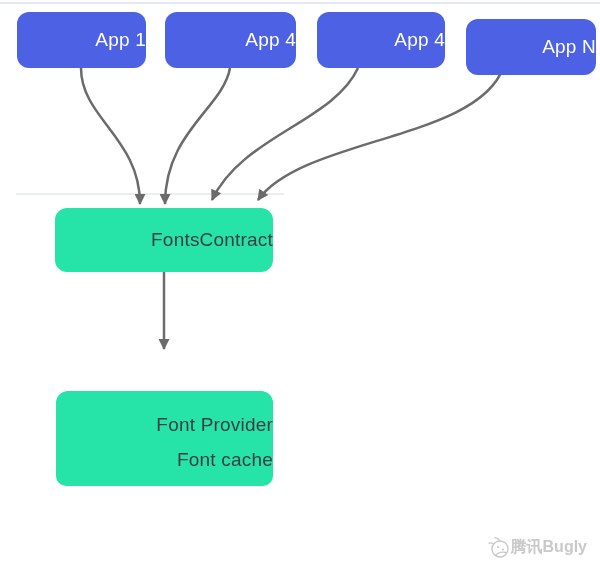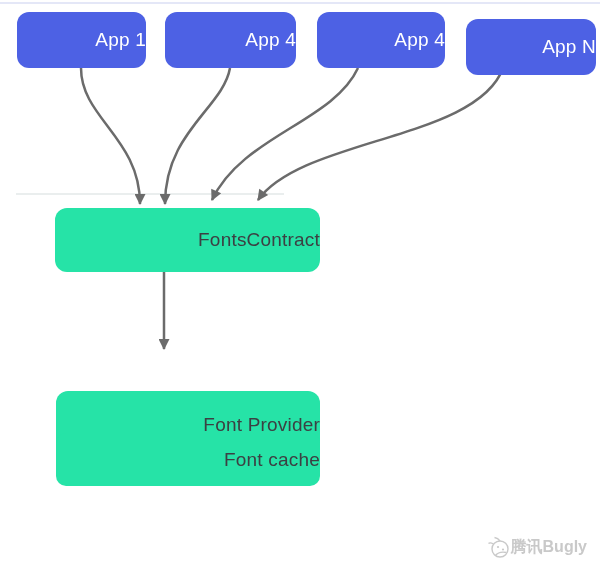--- a/index.html
+++ b/index.html
@@ -12,21 +12,21 @@
   .stage{position:relative;width:600px;height:574px;background:var(--background);overflow:hidden;}
   .hairline{position:absolute;height:2px;pointer-events:none;}
   .hairline-top{left:0;top:2px;width:600px;background:#e4e7f7;}
   .hairline-mid{left:16px;top:193px;width:268px;background:#eaeeee;}
   .arrows{position:absolute;left:0;top:0;width:600px;height:574px;}
   .edge{fill:none;stroke:var(--arrow);stroke-width:2.5;}
   .arrowhead{fill:var(--arrow);}
   .node{position:absolute;display:flex;align-items:center;justify-content:flex-end;
         border-radius:12px;font-size:19px;letter-spacing:.2px;}
   .node.app{background:var(--app-fill);color:var(--app-text);}
-  .node.service{background:var(--service-fill);color:var(--service-text);padding-left:47px;}
+  .node.service{background:var(--service-fill);color:var(--service-text);}
   .n-app1{left:17px;top:12px;width:129px;height:56px;}
   .n-app2{left:165px;top:12px;width:131px;height:56px;}
   .n-app3{left:317px;top:12px;width:128px;height:56px;}
   .n-appN{left:466px;top:19px;width:130px;height:56px;}
   .n-contract{left:55px;top:208px;width:218px;height:64px;}
   .n-provider{left:56px;top:355px;width:217px;height:67px;margin-top:36px;}
   .n-cache{left:56px;top:433px;width:217px;height:53px;border-radius:10px;}
   .watermark{position:absolute;top:534px;right:13px;display:flex;align-items:center;gap:0;
              color:var(--watermark);font-size:16px;font-weight:600;}
   .watermark svg{stroke:var(--watermark);}

